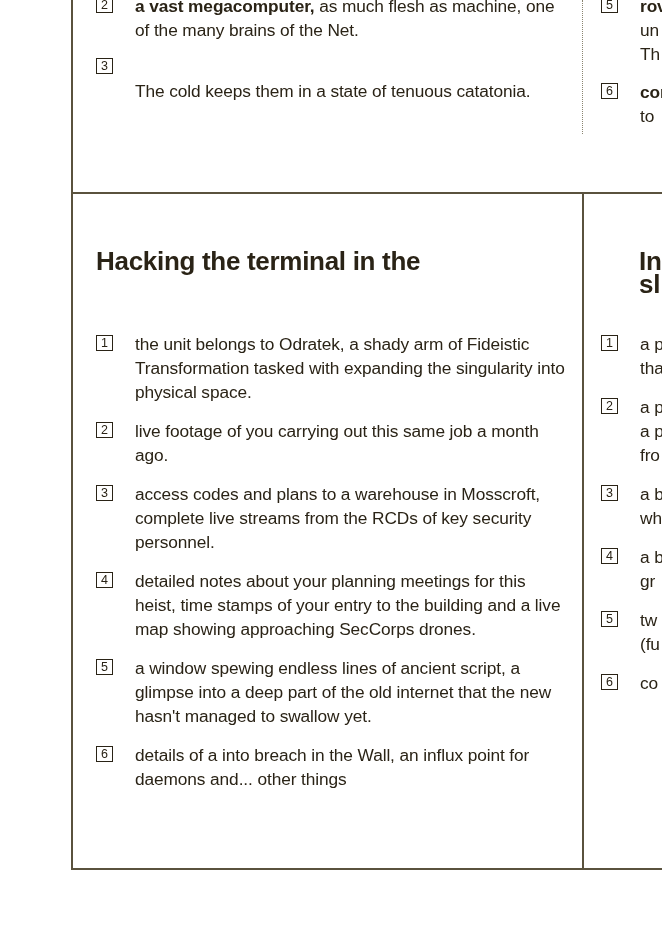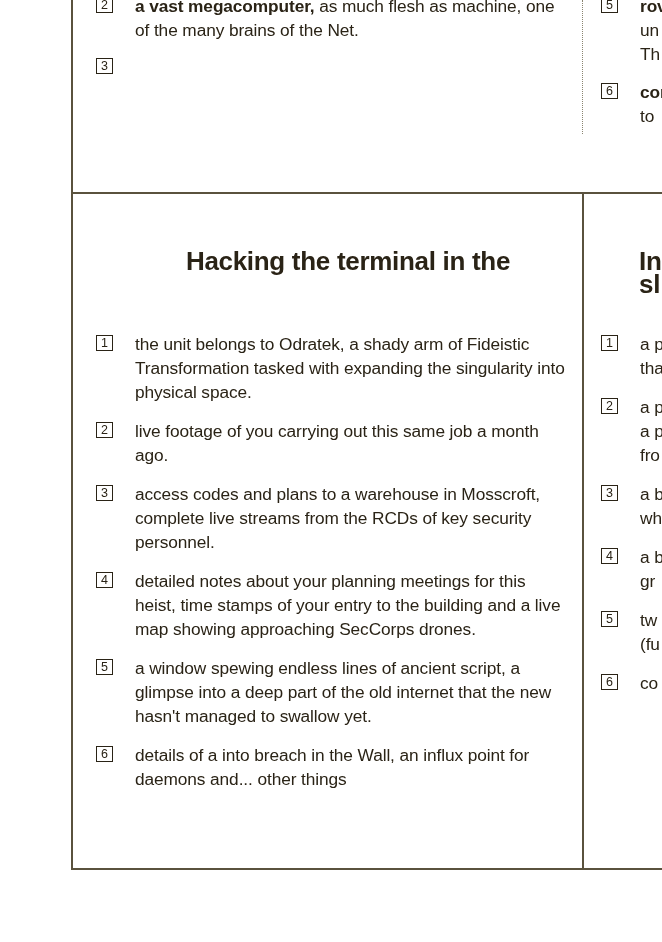--- a/index.html
+++ b/index.html
@@ -68,21 +68,21 @@
     }
 
     
     .top-left { left: 96px; top: -6px; width: 470px; }
     .top-left .item { margin-bottom: 13px; }
     
     .top-right { left: 601px; top: -6px; width: 400px; }
     .top-right .item { margin-bottom: 13px; }
 
     
-    .hack-heading { left: 108px; top: 250px; width: 480px; text-align: center; }
+    .hack-heading { left: 96px; top: 250px; width: 480px; }
     .hack-list { left: 96px; top: 332px; width: 470px; }
     .hack-list .item { margin-bottom: 15px; }
 
     
     .inside-heading { left: 639px; top: 250px; width: 400px; }
     .inside-list { left: 601px; top: 332px; width: 400px; }
     .inside-list .item { margin-bottom: 15px; }
   </style>
 </head>
 <body>
@@ -95,21 +95,21 @@
   <div class="line frame-vdiv"></div>
   <div class="dotted-vdiv"></div>
 
   <ul class="list top-left">
     <li class="item">
       <span class="numbox">2</span>
       <span class="item-text"><span class="b">a vast megacomputer,</span><span> as much flesh as machine, one of the many brains of the Net.</span></span>
     </li>
     <li class="item">
       <span class="numbox">3</span>
-      <span class="item-text"><br></span>
+      <span class="item-text"><br><span> The cold keeps them in a state of tenuous catatonia.</span></span>
     </li>
   </ul>
 
   <ul class="list top-right">
     <li class="item" style="margin-bottom:14px">
       <span class="numbox">5</span>
       <span class="item-text b">rov</span>
       <span class="item-text">un</span>
       <span class="item-text">Th</span>
     </li>

